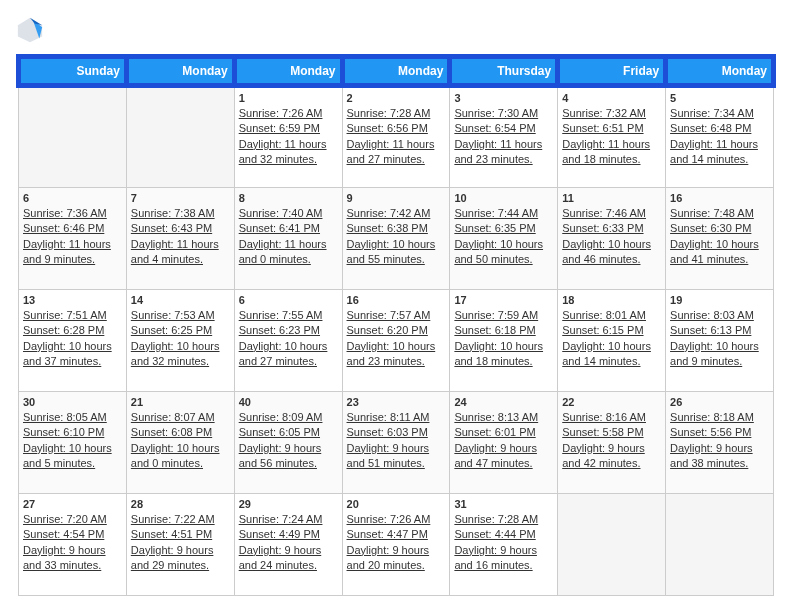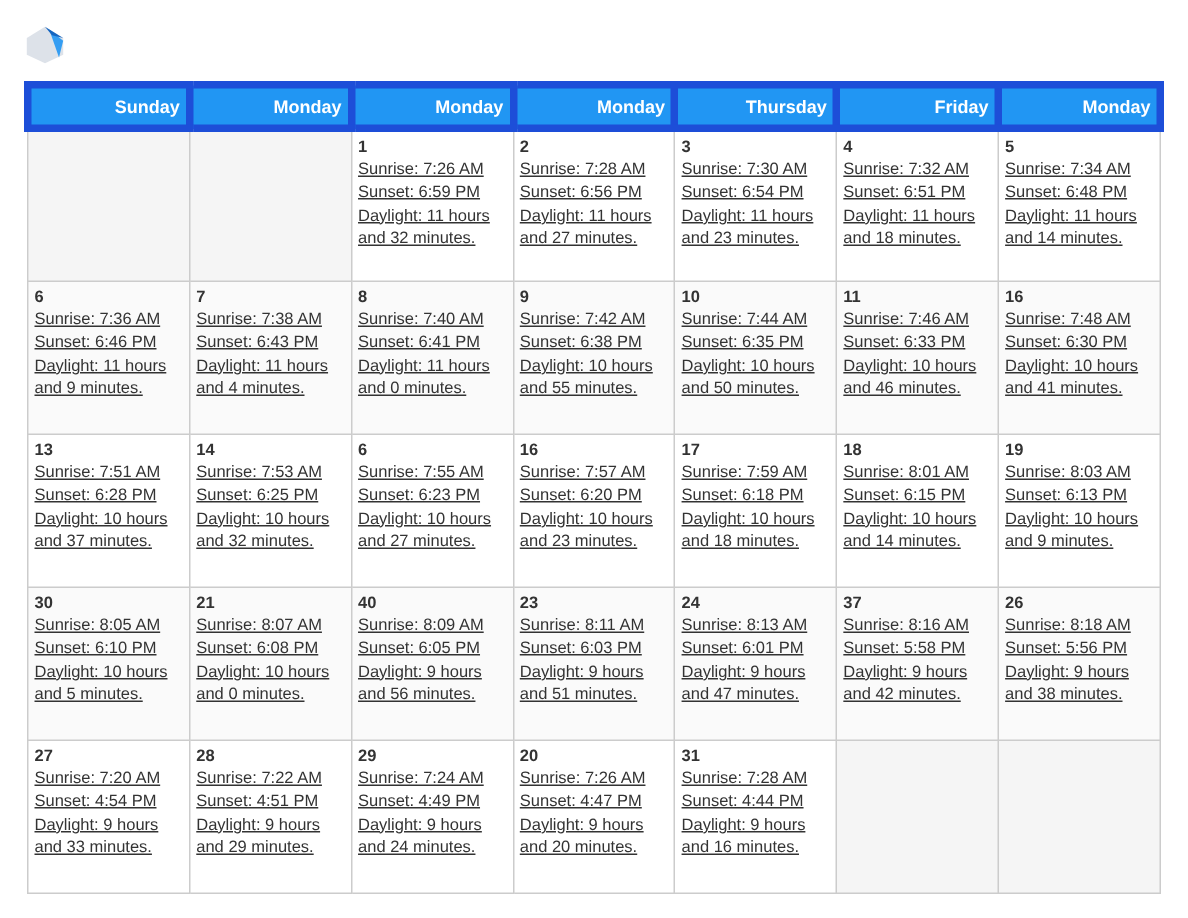--- a/index.html
+++ b/index.html
@@ -231,21 +231,21 @@
           </td>
           <td>
             <span class="day-num">23</span>
             <div class="day-info">Sunrise: 8:11 AM<br>Sunset: 6:03 PM<br>Daylight: 9 hours and 51 minutes.</div>
           </td>
           <td>
             <span class="day-num">24</span>
             <div class="day-info">Sunrise: 8:13 AM<br>Sunset: 6:01 PM<br>Daylight: 9 hours and 47 minutes.</div>
           </td>
           <td>
-            <span class="day-num">37</span>
+            <span class="day-num">22</span>
             <div class="day-info">Sunrise: 8:16 AM<br>Sunset: 5:58 PM<br>Daylight: 9 hours and 42 minutes.</div>
           </td>
           <td>
             <span class="day-num">26</span>
             <div class="day-info">Sunrise: 8:18 AM<br>Sunset: 5:56 PM<br>Daylight: 9 hours and 38 minutes.</div>
           </td>
         </tr>
         <tr>
           <td>
             <span class="day-num">27</span>

